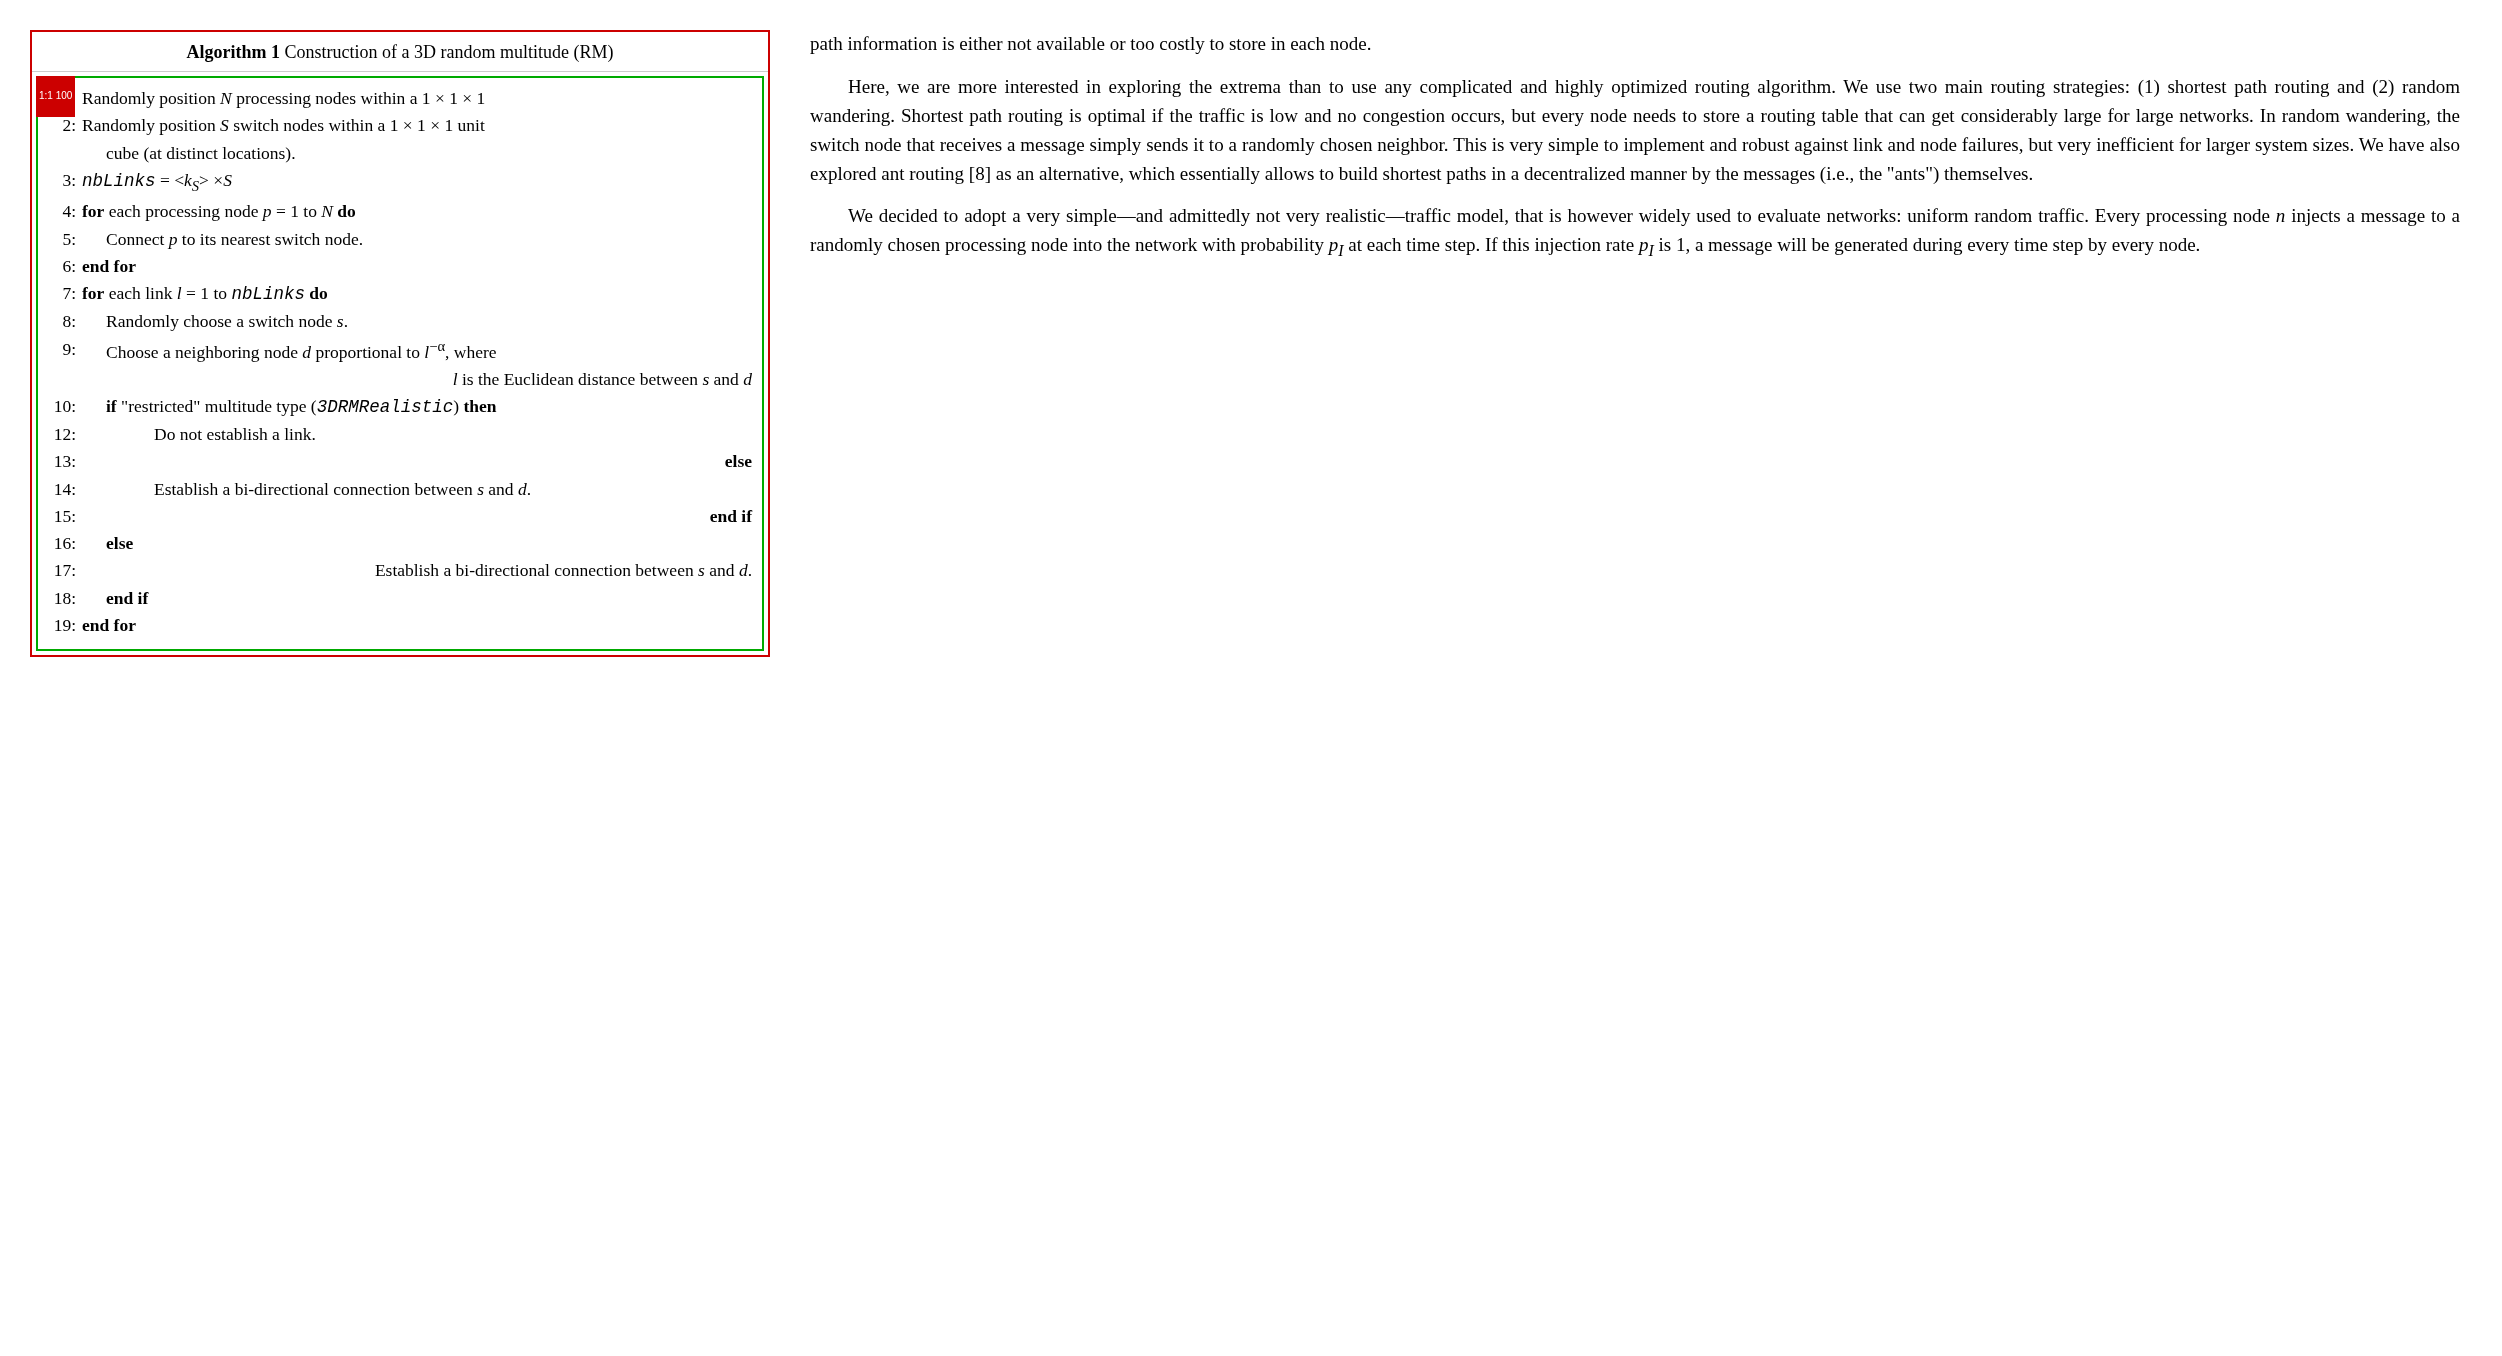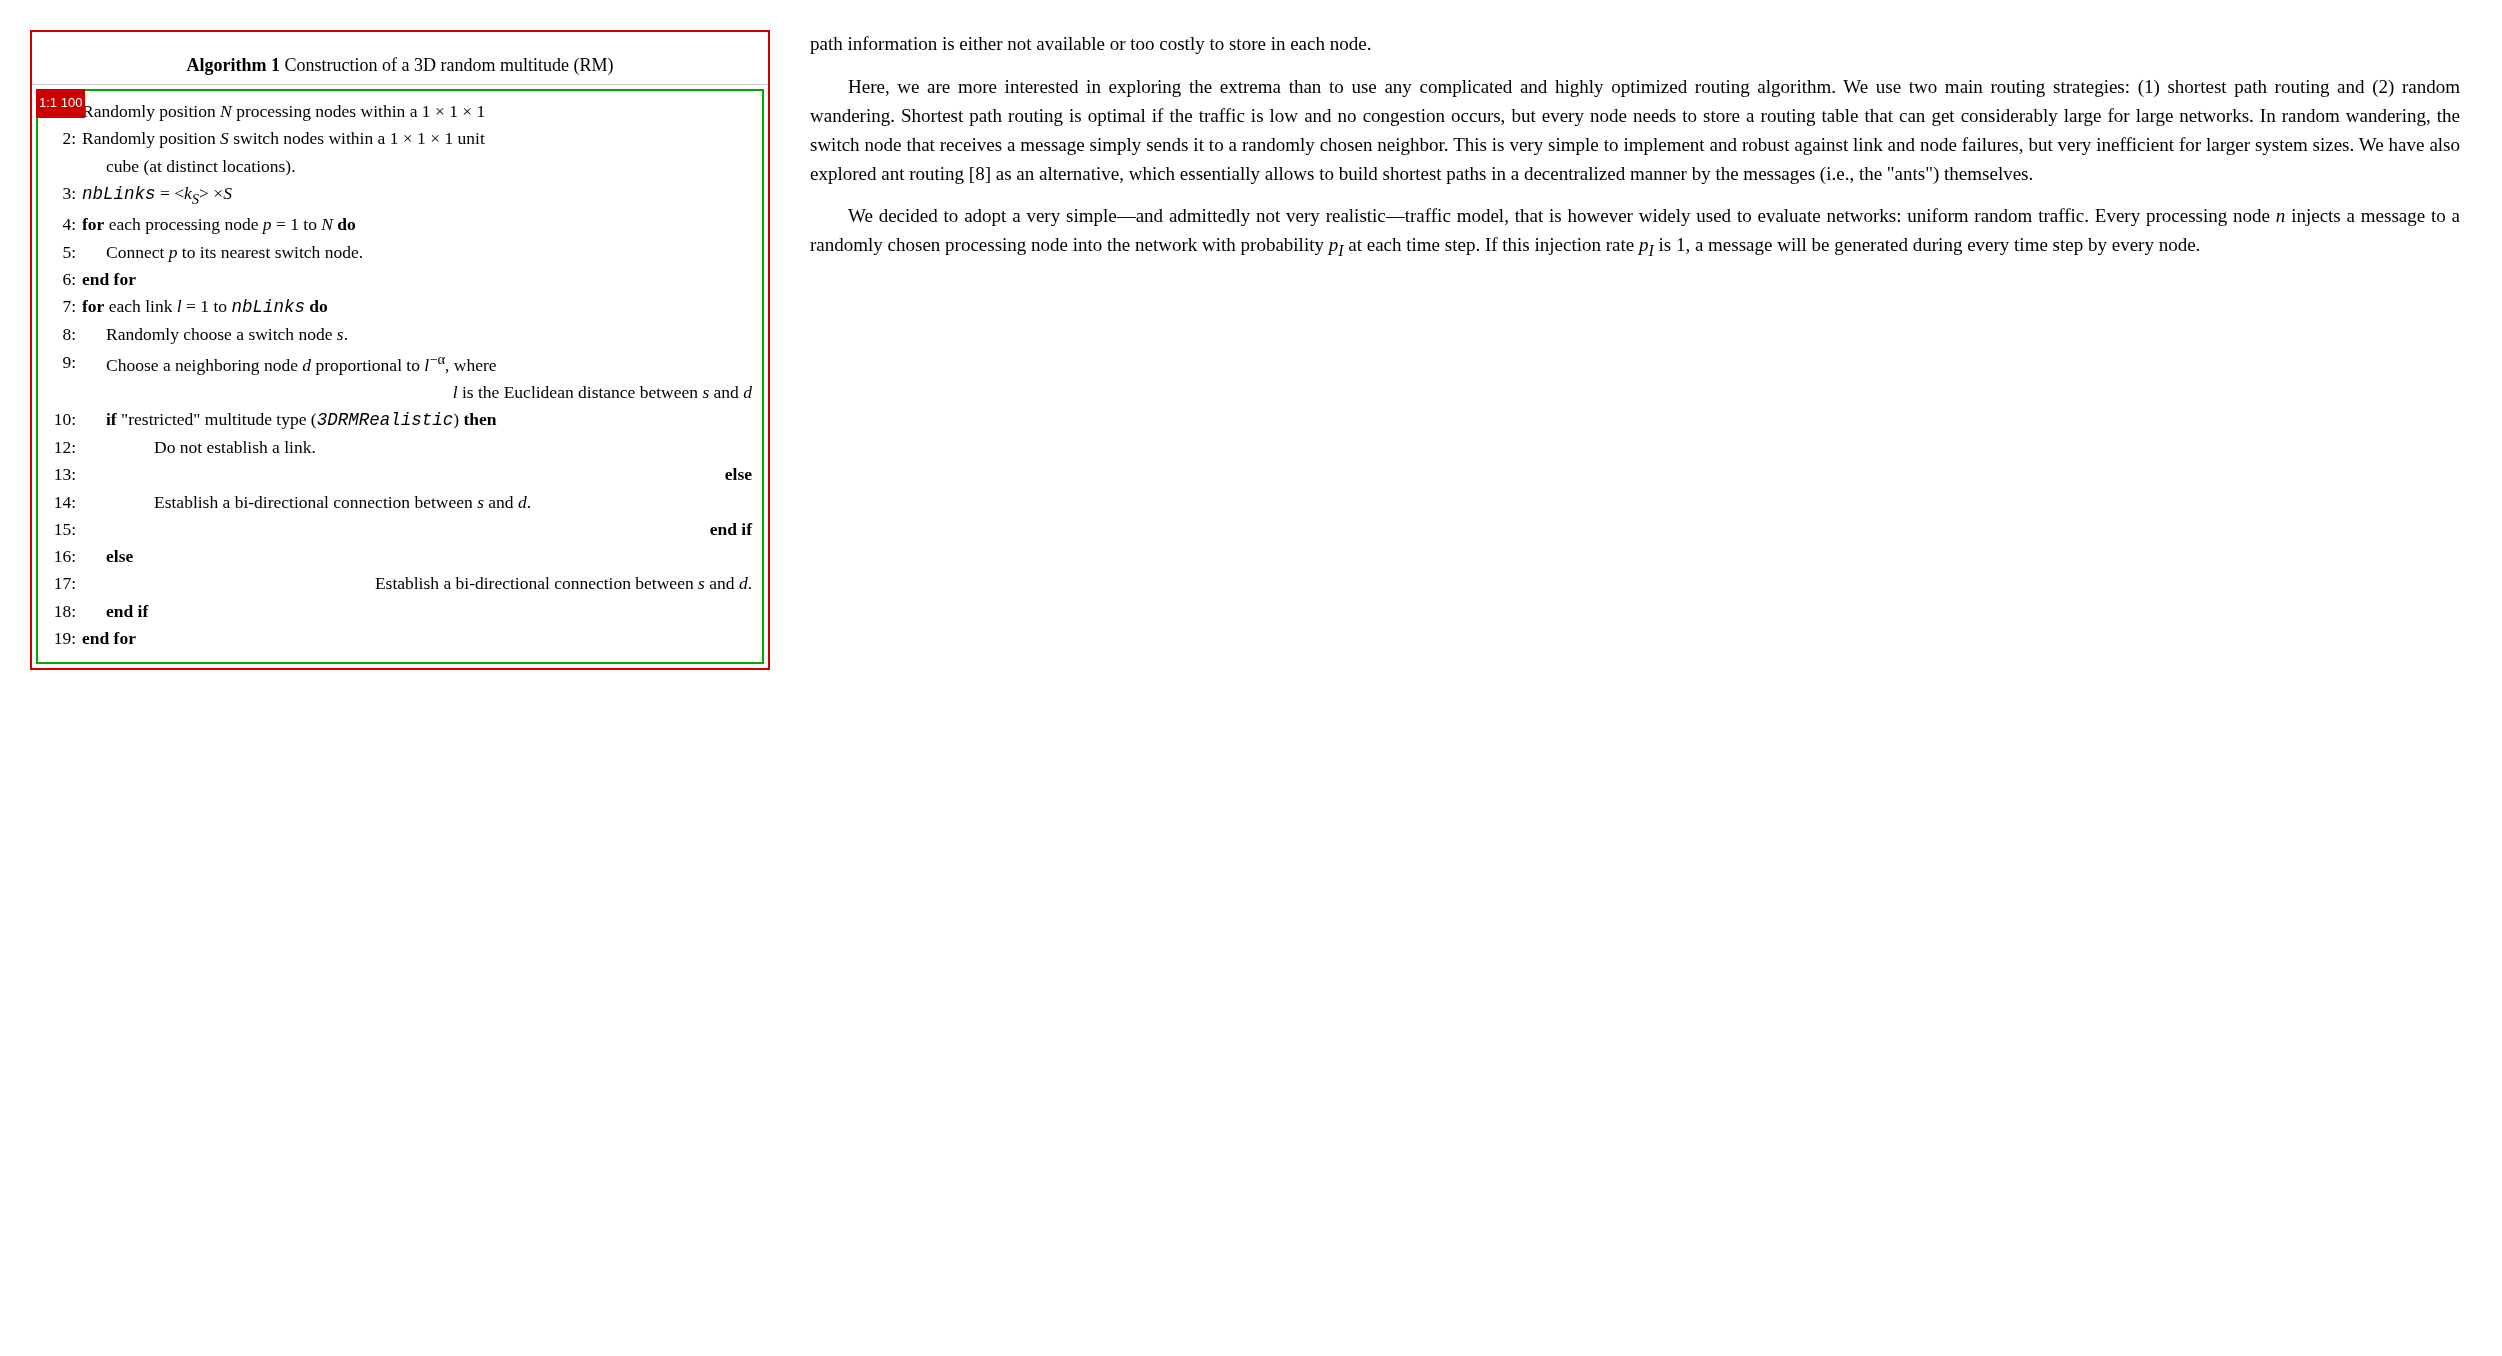--- a/index.html
+++ b/index.html
@@ -37,21 +37,21 @@
     
     .algorithm-box {
       border: 2px solid #cc0000;
       padding: 0;
       margin-bottom: 10px;
       background: #ffffff;
     }
 
     .algorithm-header {
       text-align: center;
-      padding: 21px 12px 6px;
+      padding: 8px 12px 6px;
       border-bottom: 1px solid #ccc;
       font-size: 18px;
       line-height: 1.4;
     }
 
     .algorithm-header .algo-label {
       font-weight: bold;
     }
 
     
@@ -62,22 +62,22 @@
       position: relative;
     }
 
     
     .steps-label {
       position: absolute;
       top: -2px;
       left: -2px;
       background: #cc0000;
       color: white;
-      font-size: 13px;
-      padding: 5px 3px;
+      font-size: 10px;
+      padding: 13px 3px;
       font-family: Arial, sans-serif;
     }
 
     .algorithm-line {
       display: flex;
       align-items: flex-start;
       margin: 1px 0;
       font-size: 17.5px;
       line-height: 1.5;
     }

